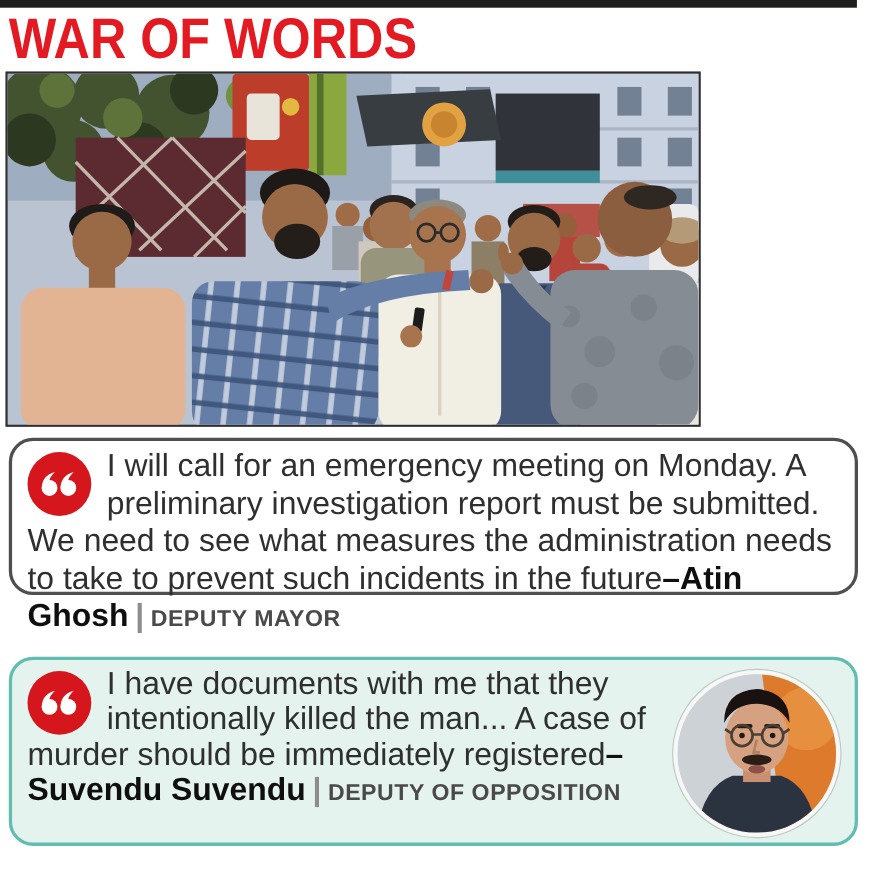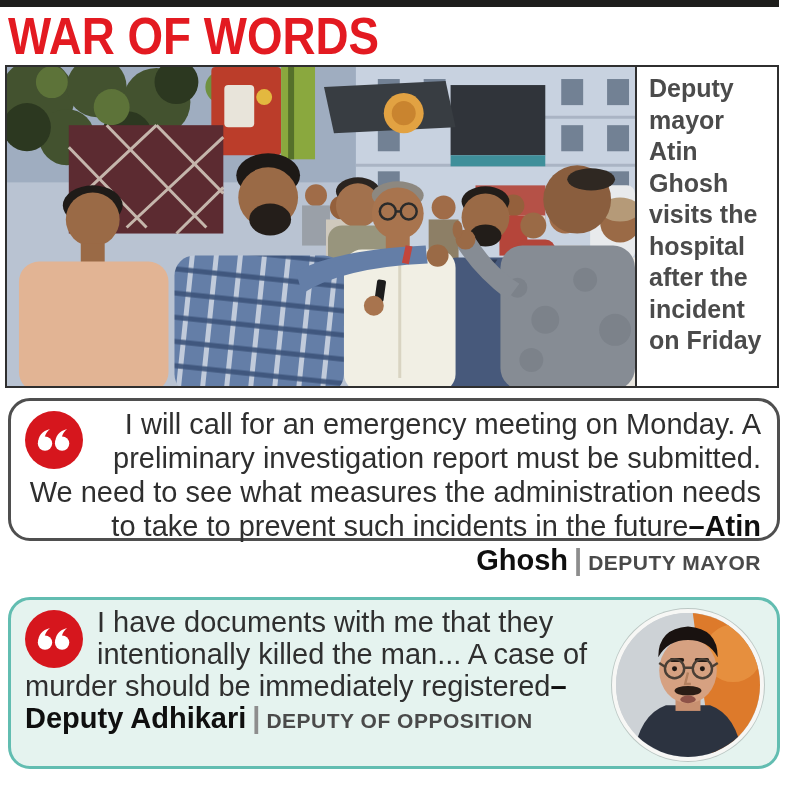--- a/index.html
+++ b/index.html
@@ -17,21 +17,21 @@
   .photo-frame{width:632px;height:323px;border:2px solid #2f2f2f;box-sizing:border-box;background:#b9c3d2;}
   .photo-frame svg{display:block;width:100%;height:100%;}
   .caption-box{
     flex:1;border:2px solid #2f2f2f;border-left:2px solid #2f2f2f;margin-left:-2px;
     box-sizing:border-box;background:#ffffff;padding:6px 4px 6px 12px;
     font-size:25px;font-weight:bold;color:#4b4b4b;line-height:1.26;
   }
   .quote-card{
     position:absolute;left:8px;width:772px;box-sizing:border-box;border-radius:22px;
   }
-  #q1{top:398px;height:143px;background:#ffffff;border:3px solid #4f4f4f;padding:6px 16px 6px 14px;text-align:right;}
+  #q1{top:398px;height:143px;background:#ffffff;border:3px solid #4f4f4f;padding:6px 16px 6px 14px;}
   #q2{top:597px;height:172px;background:#e5f3ef;border:3px solid #62bdb1;padding:6px 140px 6px 14px;}
   .qtext{margin:0;font-size:29px;color:#2f2f2f;}
   #q1 .qtext{line-height:34px;}
   #q2 .qtext{line-height:32px;}
   .qicon{
     float:left;width:58px;height:58px;border-radius:50%;background:#d6161d;
     margin:4px 14px 2px 0;display:flex;align-items:center;justify-content:center;
   }
   .qicon svg{width:36px;height:24px;display:block;}
   .qauthor{font-weight:bold;color:#0f0f0f;}
@@ -186,21 +186,20 @@
           <circle cx="610" cy="262" r="16"></circle>
         <circle cx="526" cy="292" r="12"></circle>
       </g>
       <circle cx="572" cy="132" r="34" fill="#8a5e3e"></circle>
       <ellipse cx="586" cy="112" rx="24" ry="11" fill="#2f2822"></ellipse>
       <path d="M502 232 Q 472 210 452 180 L 468 168 Q 488 200 514 216 Z" fill="#868c94"></path>
       <circle cx="460" cy="172" r="10" fill="#9a6a46"></circle>
       <ellipse cx="452" cy="162" rx="5" ry="9" fill="#9a6a46"></ellipse>
     </svg>
   </figure>
-  <aside class="caption-box">Deputy mayor Atin Ghosh visits the hospital after the incident on Friday</aside>
 </div>
 
 <div class="quote-card" id="q1">
   <p class="qtext"><span class="qicon">
         <svg viewBox="0 0 40 26">
           <g fill="#ffffff">
             <circle cx="10" cy="17" r="8"></circle>
             <path d="M2.5 17 C2 9 7 3 15.5 0.8 C10.5 5.5 9 9.5 9.8 14 L5.5 18.5 Z"></path>
             <circle cx="29" cy="17" r="8"></circle>
             <path d="M21.5 17 C21 9 26 3 34.5 0.8 C29.5 5.5 28 9.5 28.8 14 L24.5 18.5 Z"></path>
@@ -212,21 +211,21 @@
 <div class="quote-card" id="q2">
   <p class="qtext"><span class="qicon">
         <svg viewBox="0 0 40 26">
           <g fill="#ffffff">
             <circle cx="10" cy="17" r="8"></circle>
             <path d="M2.5 17 C2 9 7 3 15.5 0.8 C10.5 5.5 9 9.5 9.8 14 L5.5 18.5 Z"></path>
             <circle cx="29" cy="17" r="8"></circle>
             <path d="M21.5 17 C21 9 26 3 34.5 0.8 C29.5 5.5 28 9.5 28.8 14 L24.5 18.5 Z"></path>
           </g>
         </svg>
-      </span><span>I have documents with me that they intentionally killed the man... A case of murder should be immediately registered</span><b class="qauthor"><span>–</span><span>Deputy Adhikari</span></b><span class="qsep">|</span><span class="qrole">DEPUTY OF OPPOSITION</span></p>
+      </span><span>I have documents with me that they intentionally killed the man... A case of murder should be immediately registered</span><b class="qauthor"><span>–</span><span>Suvendu Suvendu</span></b><span class="qsep">|</span><span class="qrole">DEPUTY OF OPPOSITION</span></p>
   <div class="portrait">
     <svg viewBox="0 0 150 150">
       <rect width="150" height="150" fill="#cdd2d6"></rect>
       <path d="M80 0 H150 V150 H100 Z" fill="#dd7a2b"></path>
       <circle cx="122" cy="42" r="30" fill="#e89544" opacity="0.8"></circle>
       <path d="M18 150 Q 24 106 52 96 L 98 96 Q 126 106 132 150 Z" fill="#2c3340"></path>
       <rect x="62" y="80" width="26" height="22" fill="#c89070"></rect>
       <ellipse cx="75" cy="60" rx="30" ry="34" fill="#d6a181"></ellipse>
       <path d="M44 46 Q 44 16 75 14 Q 106 16 106 46 Q 96 28 75 28 Q 54 28 44 46 Z" fill="#191210"></path>
       <rect x="56" y="47" width="15" height="4" rx="2" fill="#241a14"></rect>

